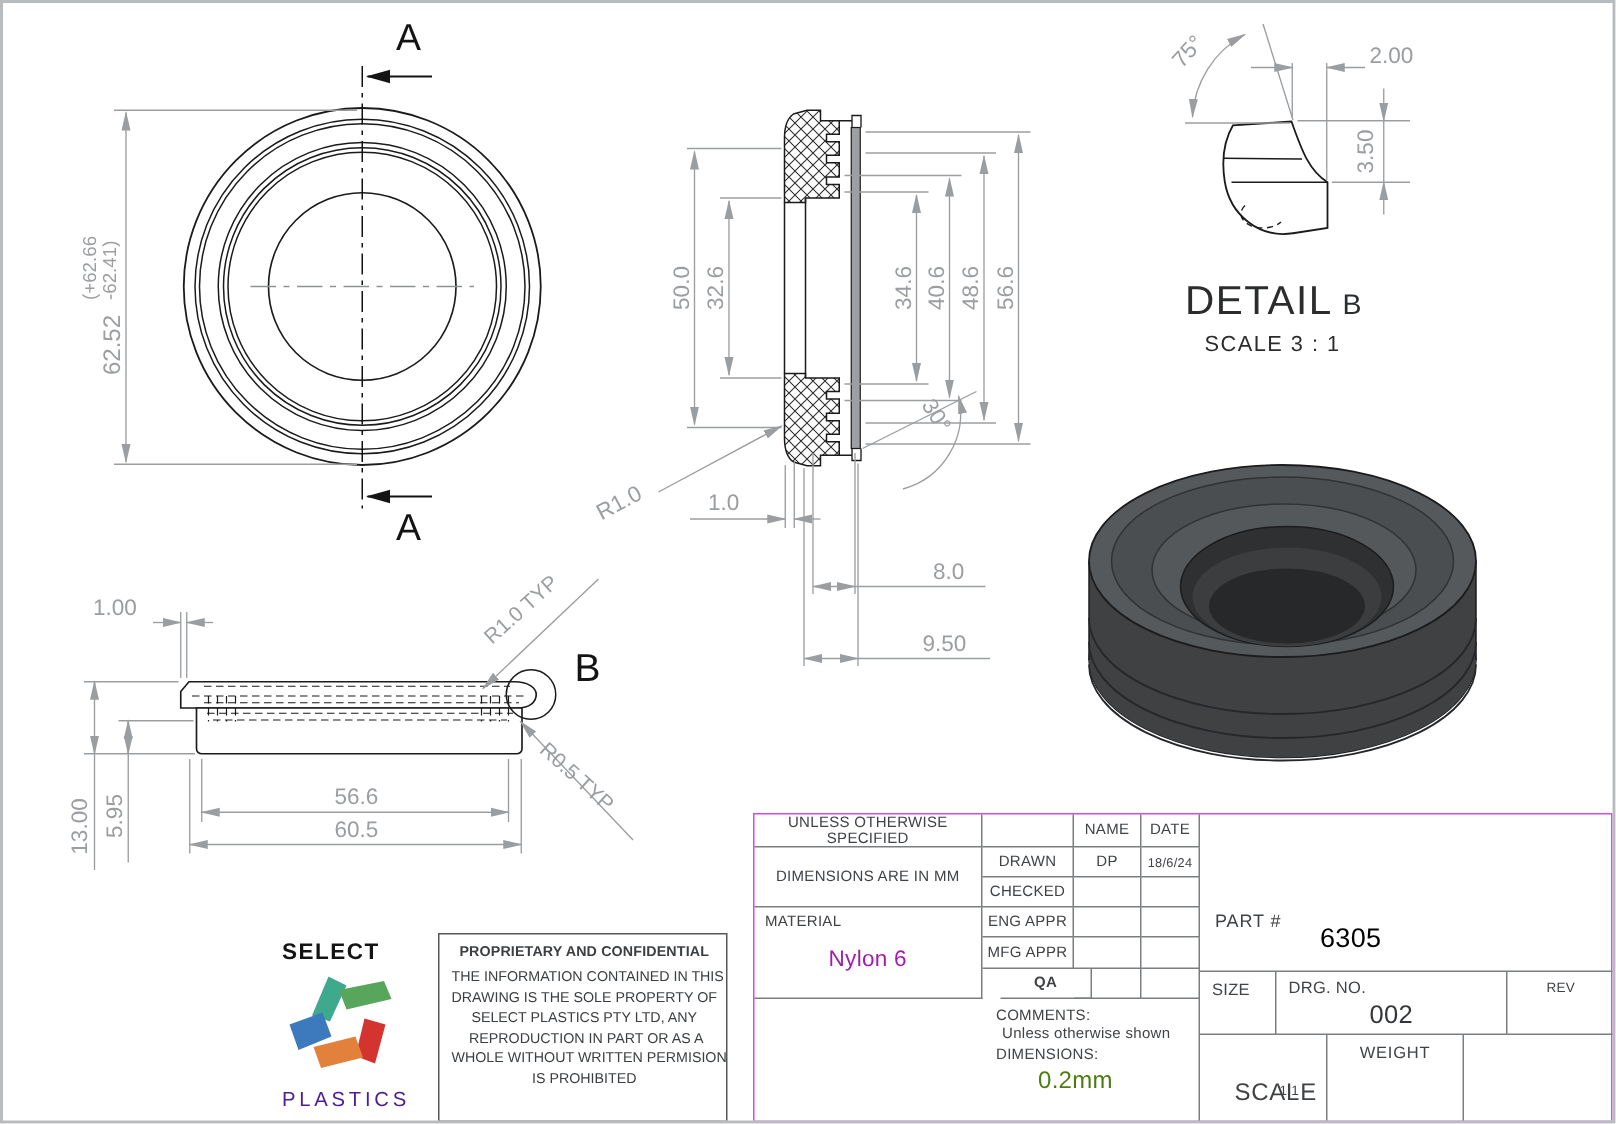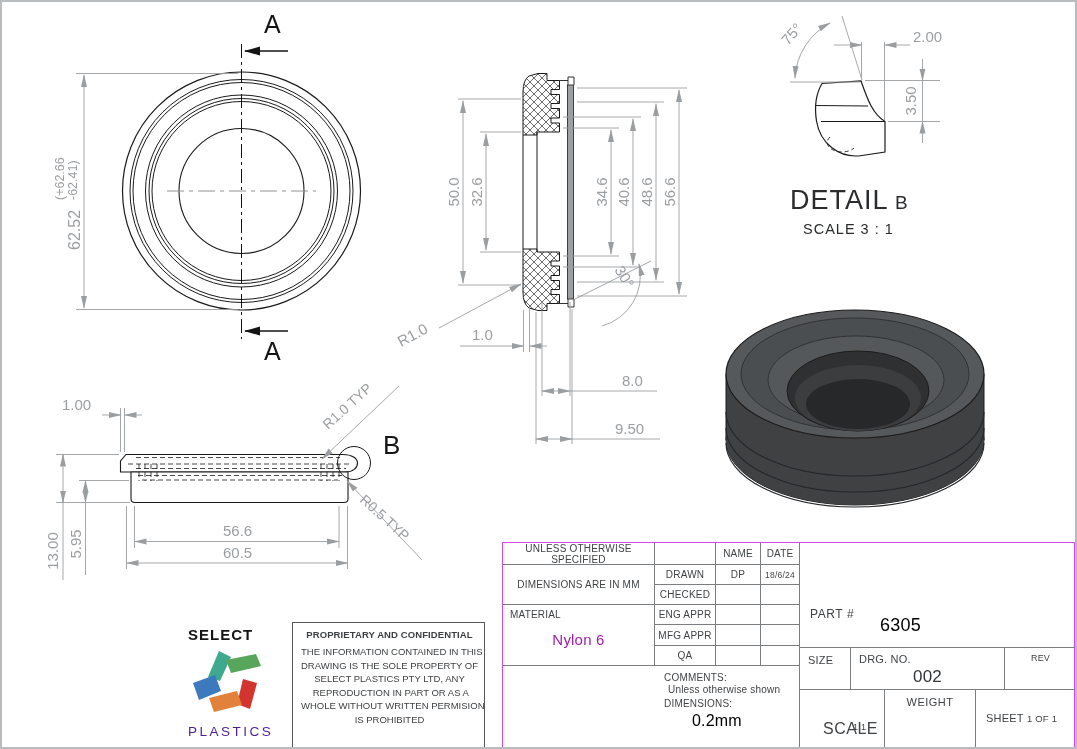--- a/index.html
+++ b/index.html
@@ -303,29 +303,29 @@
     <div class="tb-cell br bb" style="left:258px;top:42px;width:39px;height:20px;"></div>
 
     <div class="tb-cell br bb cen" style="left:152px;top:62px;width:61px;height:20px;">ENG APPR</div>
     <div class="tb-cell br bb" style="left:213px;top:62px;width:45px;height:20px;"></div>
     <div class="tb-cell br bb" style="left:258px;top:62px;width:39px;height:20px;"></div>
 
     <div class="tb-cell br bb cen" style="left:152px;top:82px;width:61px;height:21px;">MFG APPR</div>
     <div class="tb-cell br bb" style="left:213px;top:82px;width:45px;height:21px;"></div>
     <div class="tb-cell br bb" style="left:258px;top:82px;width:39px;height:21px;"></div>
 
-    <div class="tb-cell br bb cen" style="left:152px;top:103px;width:61px;height:20px;">QA</div>
+    <div class="tb-cell br bb cen" style="left:164px;top:103px;width:61px;height:20px;font-weight:bold;">QA</div>
     <div class="tb-cell br bb" style="left:213px;top:103px;width:45px;height:20px;"></div>
     <div class="tb-cell br bb" style="left:258px;top:103px;width:39px;height:20px;"></div>
 
     <div class="tb-cell br" style="left:152px;top:123px;width:145px;height:83px;padding:6px 0 0 9px;">
       <div>COMMENTS:</div>
       <div style="padding-left:4px;margin-top:1px;">Unless otherwise shown</div>
       <div style="margin-top:3px;">DIMENSIONS:</div>
-      <div style="font-size:16px;color:#000000;margin-top:3px;margin-left:28px;">0.2mm</div>
+      <div style="font-size:16px;color:#4d7c0f;margin-top:3px;margin-left:28px;">0.2mm</div>
     </div>
 
     <div class="tb-cell bb" style="left:297px;top:57px;width:276px;height:48px;">
       <div style="padding:7px 0 0 10px;font-size:12px;letter-spacing:.6px;display:inline-block;">PART #</div>
       <div style="position:absolute;left:80px;top:15px;font-size:18px;color:#000000;">6305</div>
     </div>
     <div class="tb-cell br bb" style="left:297px;top:105px;width:51px;height:42px;">
       <div style="padding:6px 0 0 8px;font-size:11px;">SIZE</div>
     </div>
     <div class="tb-cell br bb" style="left:348px;top:105px;width:154px;height:42px;">
@@ -334,23 +334,20 @@
     </div>
     <div class="tb-cell bb" style="left:502px;top:105px;width:71px;height:42px;text-align:center;">
       <div style="padding-top:5px;font-size:9px;">REV</div>
     </div>
     <div class="tb-cell br" style="left:297px;top:147px;width:85px;height:59px;">
       <div style="position:absolute;left:23px;top:30px;font-size:16px;letter-spacing:.5px;display:inline;">SCALE</div>
       <div style="position:absolute;left:53px;top:32px;font-size:9px;">1:1</div>
     </div>
     <div class="tb-cell br" style="left:382px;top:147px;width:91px;height:59px;text-align:center;">
       <div style="padding-top:6px;font-size:11px;letter-spacing:.5px;">WEIGHT</div>
-    </div>
-    <div class="tb-cell" style="left:473px;top:147px;width:100px;height:59px;">
-      <div style="position:absolute;left:10px;top:22px;font-size:11px;"><span>SHEET</span>&nbsp;<span style="font-size:9.5px;">1 OF 1</span></div>
     </div>
   </div>
 
   <div class="prop">
     <div class="prop-title">PROPRIETARY AND CONFIDENTIAL</div>
     <div class="prop-line">THE INFORMATION CONTAINED IN THIS</div>
     <div class="prop-line">DRAWING IS THE SOLE PROPERTY OF</div>
     <div class="prop-line">SELECT PLASTICS PTY LTD, ANY</div>
     <div class="prop-line"> REPRODUCTION IN PART OR AS A</div>
     <div class="prop-line">WHOLE WITHOUT WRITTEN PERMISION</div>

